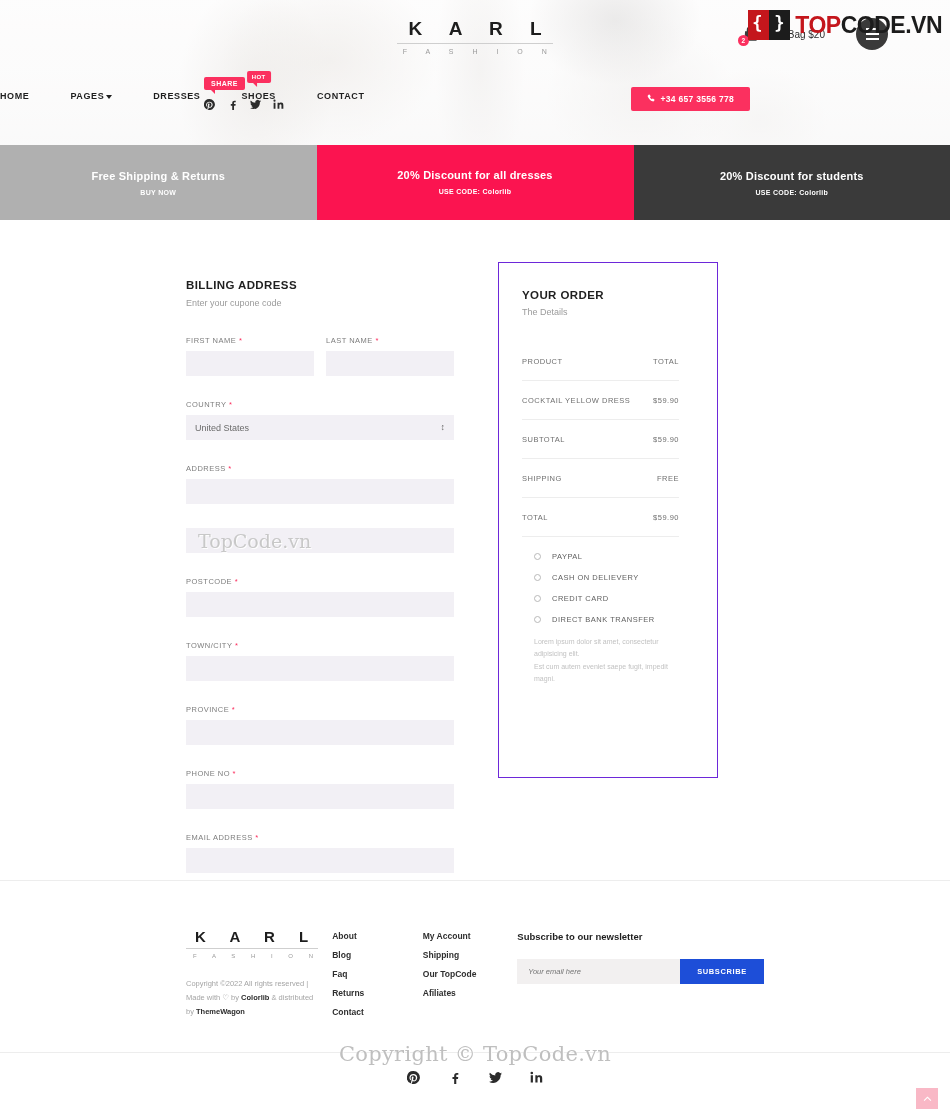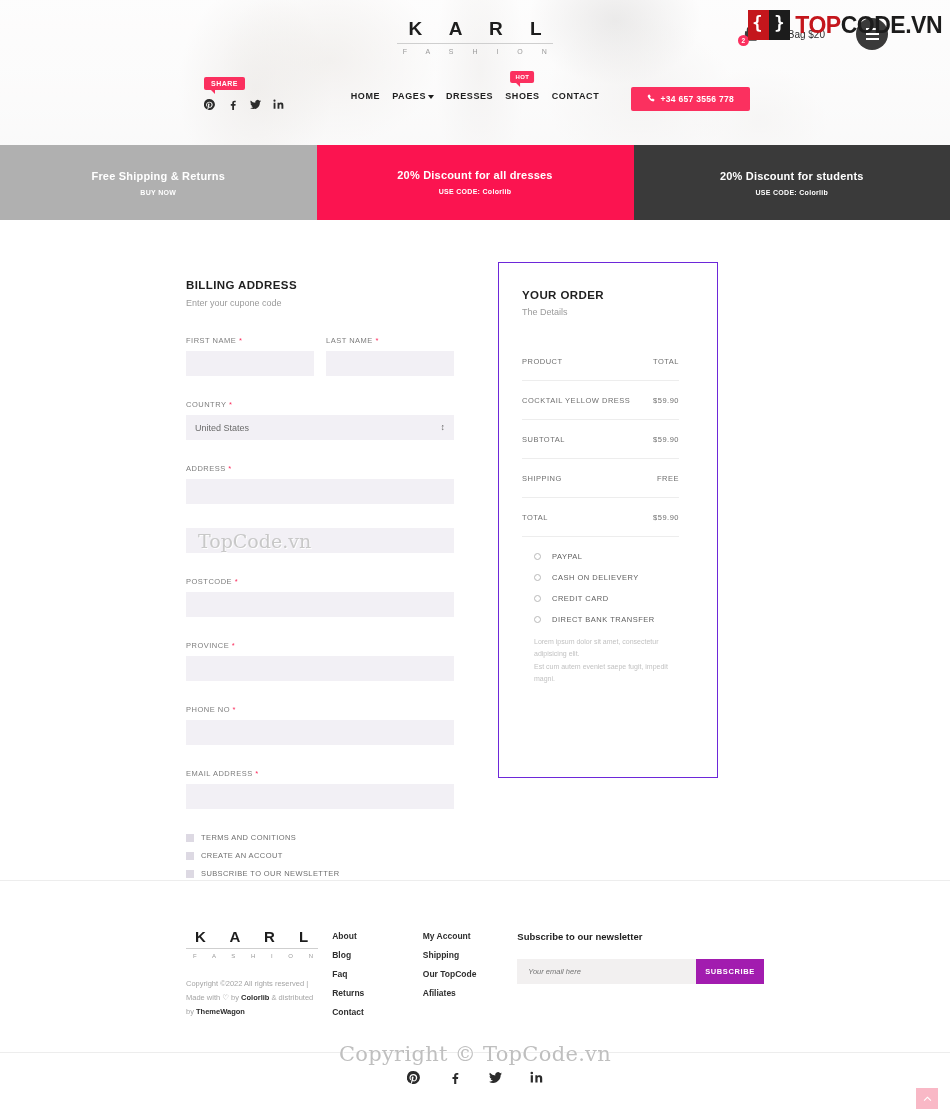--- a/index.html
+++ b/index.html
@@ -65,21 +65,21 @@
   .share-icons { margin-top: 9px; display: flex; gap: 12px; }
   .share-icons span {
     font-size: 11px; color: #2b2b2b; line-height: 1;
     font-family: "DejaVu Sans", sans-serif;
   }
   .sic { width: 11px; height: 11px; display: inline-block; }
   .sic svg { width: 11px; height: 11px; fill: #2b2b2b; display: block; }
 
   .main-nav {
     position: absolute; left: 0; right: 0; top: 91px;
-    display: flex; justify-content: center; gap: 12px;
+    display: flex; gap: 41px;
   }
   .nav-item {
     position: relative;
     font-size: 9px; font-weight: bold; letter-spacing: .6px;
     color: #1e1e1e; white-space: nowrap;
   }
   .caret {
     display: inline-block; width: 0; height: 0; margin-left: 2px;
     border-left: 3px solid transparent; border-right: 3px solid transparent;
     border-top: 4px solid #1e1e1e; vertical-align: middle;
@@ -260,21 +260,21 @@
   }
   .fcol-news { width: 248px; padding-top: 3px; margin-left: 4px; }
   .news-title { font-size: 9.5px; font-weight: bold; color: #1f1f1f; margin-bottom: 17px; }
   .news-form { display: flex; height: 25px; }
   .news-input {
     flex: 1; background: #f2f0f0; border: none; outline: none;
     font-size: 7.5px; color: #9b9b9b; padding: 0 11px; font-style: italic;
     font-family: "Liberation Sans", sans-serif;
   }
   .news-btn {
-    width: 68px; background: #a21caf; color: #fff; border: none;
+    width: 84px; background: #1d4ed8; color: #fff; border: none;
     font-size: 7.5px; font-weight: bold; letter-spacing: .6px;
     font-family: "Liberation Sans", sans-serif; cursor: pointer;
   }
 
   .footer-bottom {
     position: relative; margin-top: 26px; border-top: 1px solid #ededed;
     padding-top: 18px; display: flex; justify-content: center; gap: 28px;
   }
   .fsoc { color: #2b2b2b; }
   .fsoc svg { width: 13px; height: 13px; fill: #2b2b2b; display: block; }
@@ -437,20 +437,24 @@
         <div class="fgroup addr2">
           <input class="finput" style="">
           <span class="wm-addr">TopCode.vn</span>
         </div>
 
         <div class="fgroup">
           <span class="flabel"><span>POSTCODE</span> <span class="req">*</span></span>
           <input class="finput" value="" style="">
         </div>
 
+        <div class="fgroup">
+          <span class="flabel"><span>TOWN/CITY</span> <span class="req">*</span></span>
+          <input class="finput" value="" style="">
+        </div>
 
         <div class="fgroup">
           <span class="flabel"><span>PROVINCE</span> <span class="req">*</span></span>
           <input class="finput" value="" style="">
         </div>
 
         <div class="fgroup">
           <span class="flabel"><span>PHONE NO</span> <span class="req">*</span></span>
           <input class="finput" value="" style="">
         </div>

